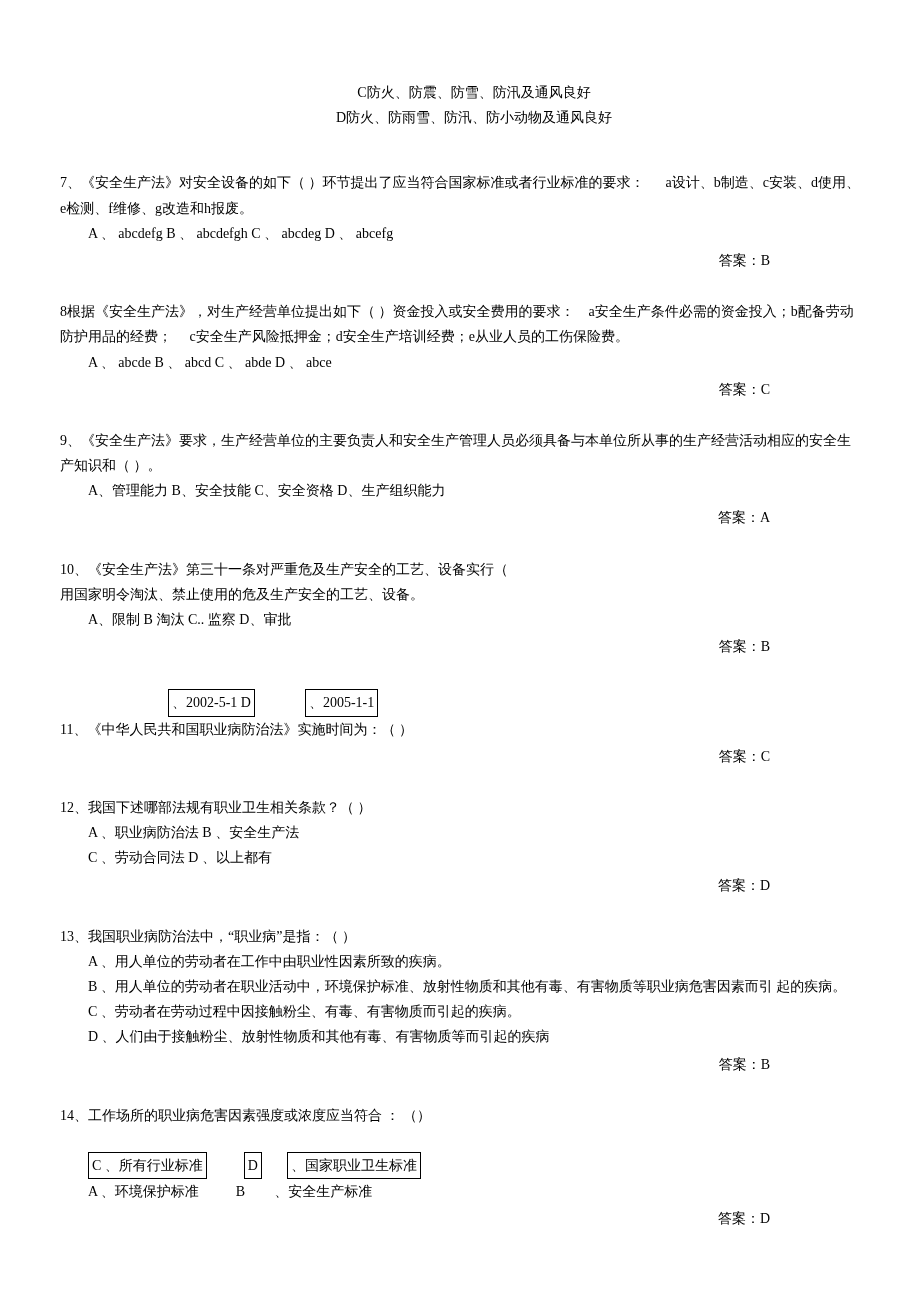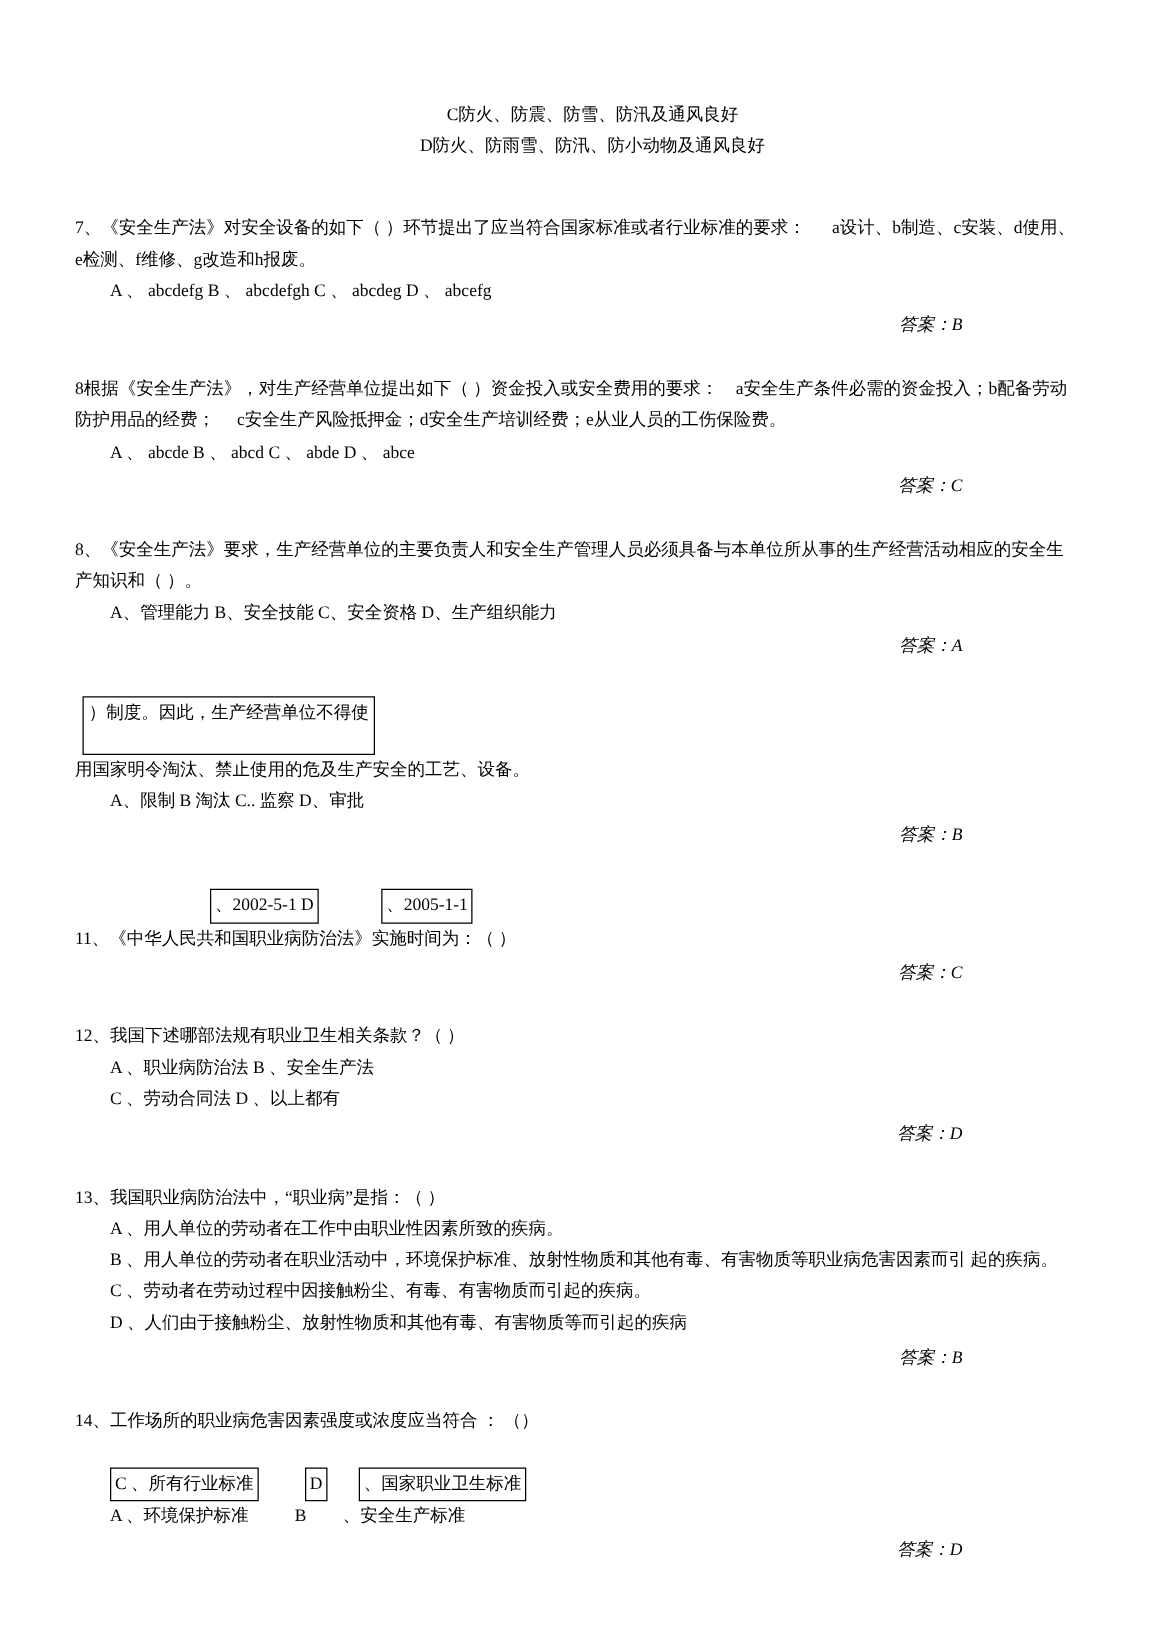--- a/index.html
+++ b/index.html
@@ -19,21 +19,20 @@
   }
   .question-block {
     margin-top: 26px;
     margin-bottom: 0;
   }
   .answer {
     text-align: right;
     padding-right: 90px;
     margin-top: 2px;
     margin-bottom: 6px;
-    font-style: italic;
   }
   .options-line {
     padding-left: 28px;
   }
   .q10-wrap {
     display: block;
   }
   .q10-line1 {
     display: flex;
     align-items: flex-start;
@@ -81,27 +80,27 @@
 <div class="question-block">
   <span>8根据《安全生产法》，对生产经营单位提出如下（            ）资金投入或安全费用的要求：</span>
   &nbsp;&nbsp;
   <span>a安全生产条件必需的资金投入；b配备劳动防护用品的经费；</span>
   &nbsp;&nbsp;&nbsp;
   <span>c安全生产风险抵押金；d安全生产培训经费；e从业人员的工伤保险费。</span>
 </div>
 <div class="options-line">A 、   abcde B 、   abcd C 、   abde D 、   abce</div>
 <div class="answer">答案：C</div>
 
-<div class="question-block">8、《安全生产法》要求，生产经营单位的主要负责人和安全生产管理人员必须具备与本单位所从事的生产经营活动相应的安全生产知识和（       ）。</div>
+<div class="question-block">9、《安全生产法》要求，生产经营单位的主要负责人和安全生产管理人员必须具备与本单位所从事的生产经营活动相应的安全生产知识和（       ）。</div>
 <div class="options-line">A、管理能力 B、安全技能 C、安全资格 D、生产组织能力</div>
 <div class="answer">答案：A</div>
 
 <div class="question-block q10-wrap">
   <div class="q10-line1">
-    <span class="q10-right-box">）制度。因此，生产经营单位不得使</span>
+    <span class="q10-left">10、《安全生产法》第三十一条对严重危及生产安全的工艺、设备实行（</span>
   </div>
   <div>用国家明令淘汰、禁止使用的危及生产安全的工艺、设备。</div>
 </div>
 <div class="options-line">A、限制 B 淘汰 C.. 监察 D、审批</div>
 <div class="answer" style="padding-right:90px;">答案：B</div>
 
 <div class="q11-top" style="margin-top:30px;">
   <span class="spacer-med"></span>
   <span class="b1">、2002-5-1 D</span>
   <span class="spacer-sm"></span>

